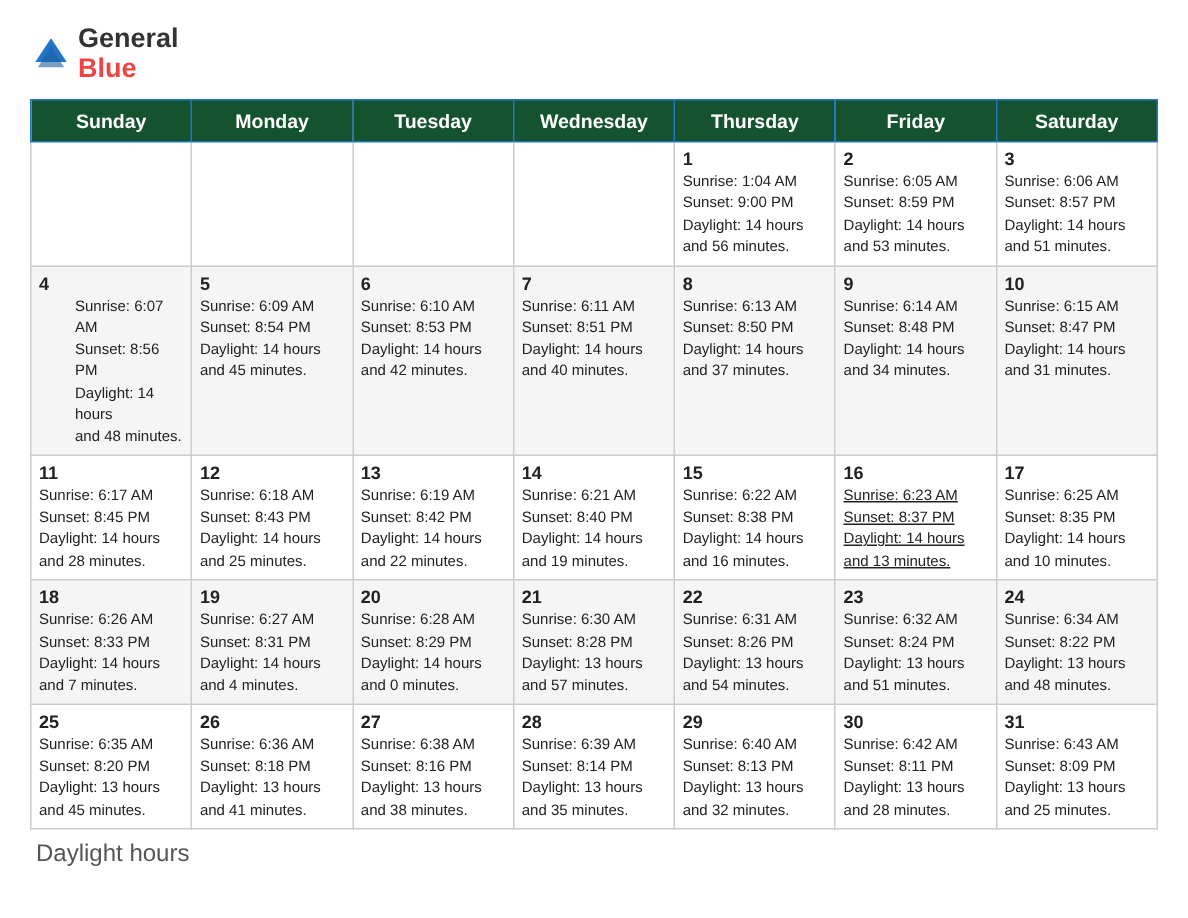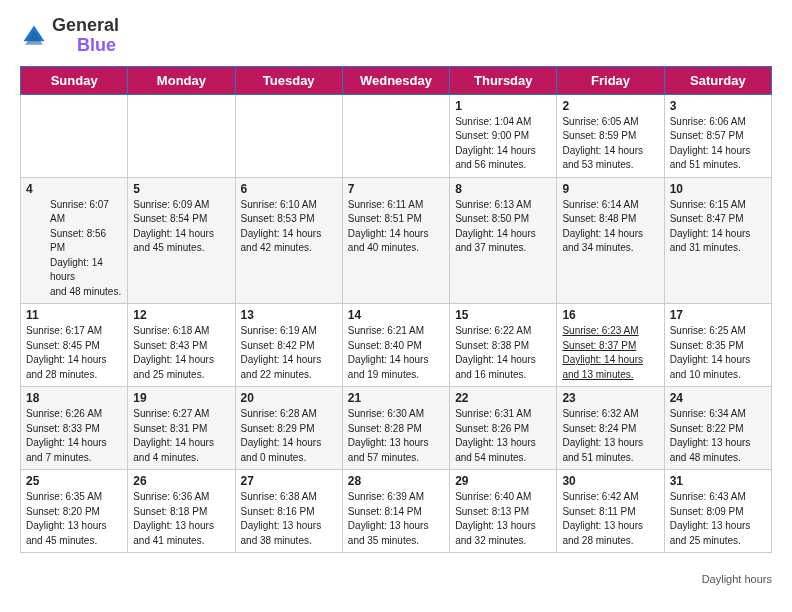--- a/index.html
+++ b/index.html
@@ -24,21 +24,21 @@
       display: flex;
       align-items: center;
       gap: 4px;
     }
     .logo-text {
       font-size: 18px;
       font-weight: bold;
       line-height: 1.1;
     }
     .logo-general { color: #333; }
-    .logo-blue { color: #8b5cf6; margin-left: 25px; }
+    .logo-blue { color: #ef4444; }
     .logo-icon {
       width: 28px;
       height: 28px;
     }
     .title-area {
       text-align: right;
     }
     .main-title {
       font-size: 36px;
       font-weight: normal;
@@ -47,21 +47,21 @@
     .subtitle {
       font-size: 16px;
       color: #444;
     }
     table {
       width: 100%;
       border-collapse: collapse;
       table-layout: fixed;
     }
     thead tr th {
-      background-color: #be185d;
+      background-color: #14532d;
       color: #fff;
       font-size: 13px;
       font-weight: bold;
       padding: 6px 4px;
       text-align: center;
       border: 1px solid #2176c7;
     }
     tbody tr td {
       border: 1px solid #ccc;
       vertical-align: top;
@@ -82,24 +82,24 @@
     }
     .day-info {
       font-size: 10px;
       line-height: 1.45;
       color: #222;
     }
     .empty-cell {
       background: #fff !important;
     }
     .footer {
-      margin-top: 20px;
-      font-size: 11px;
+      margin-top: 8px;
+      font-size: 16px;
       color: #555;
-      text-align: right;
+      text-align: left;
       padding-left: 4px;
     }
   </style>
 </head>
 <body>
 
 <div class="page">
   <div class="header">
     <div class="logo">
       <svg class="logo-icon" viewBox="0 0 32 32" xmlns="http://www.w3.org/2000/svg">

